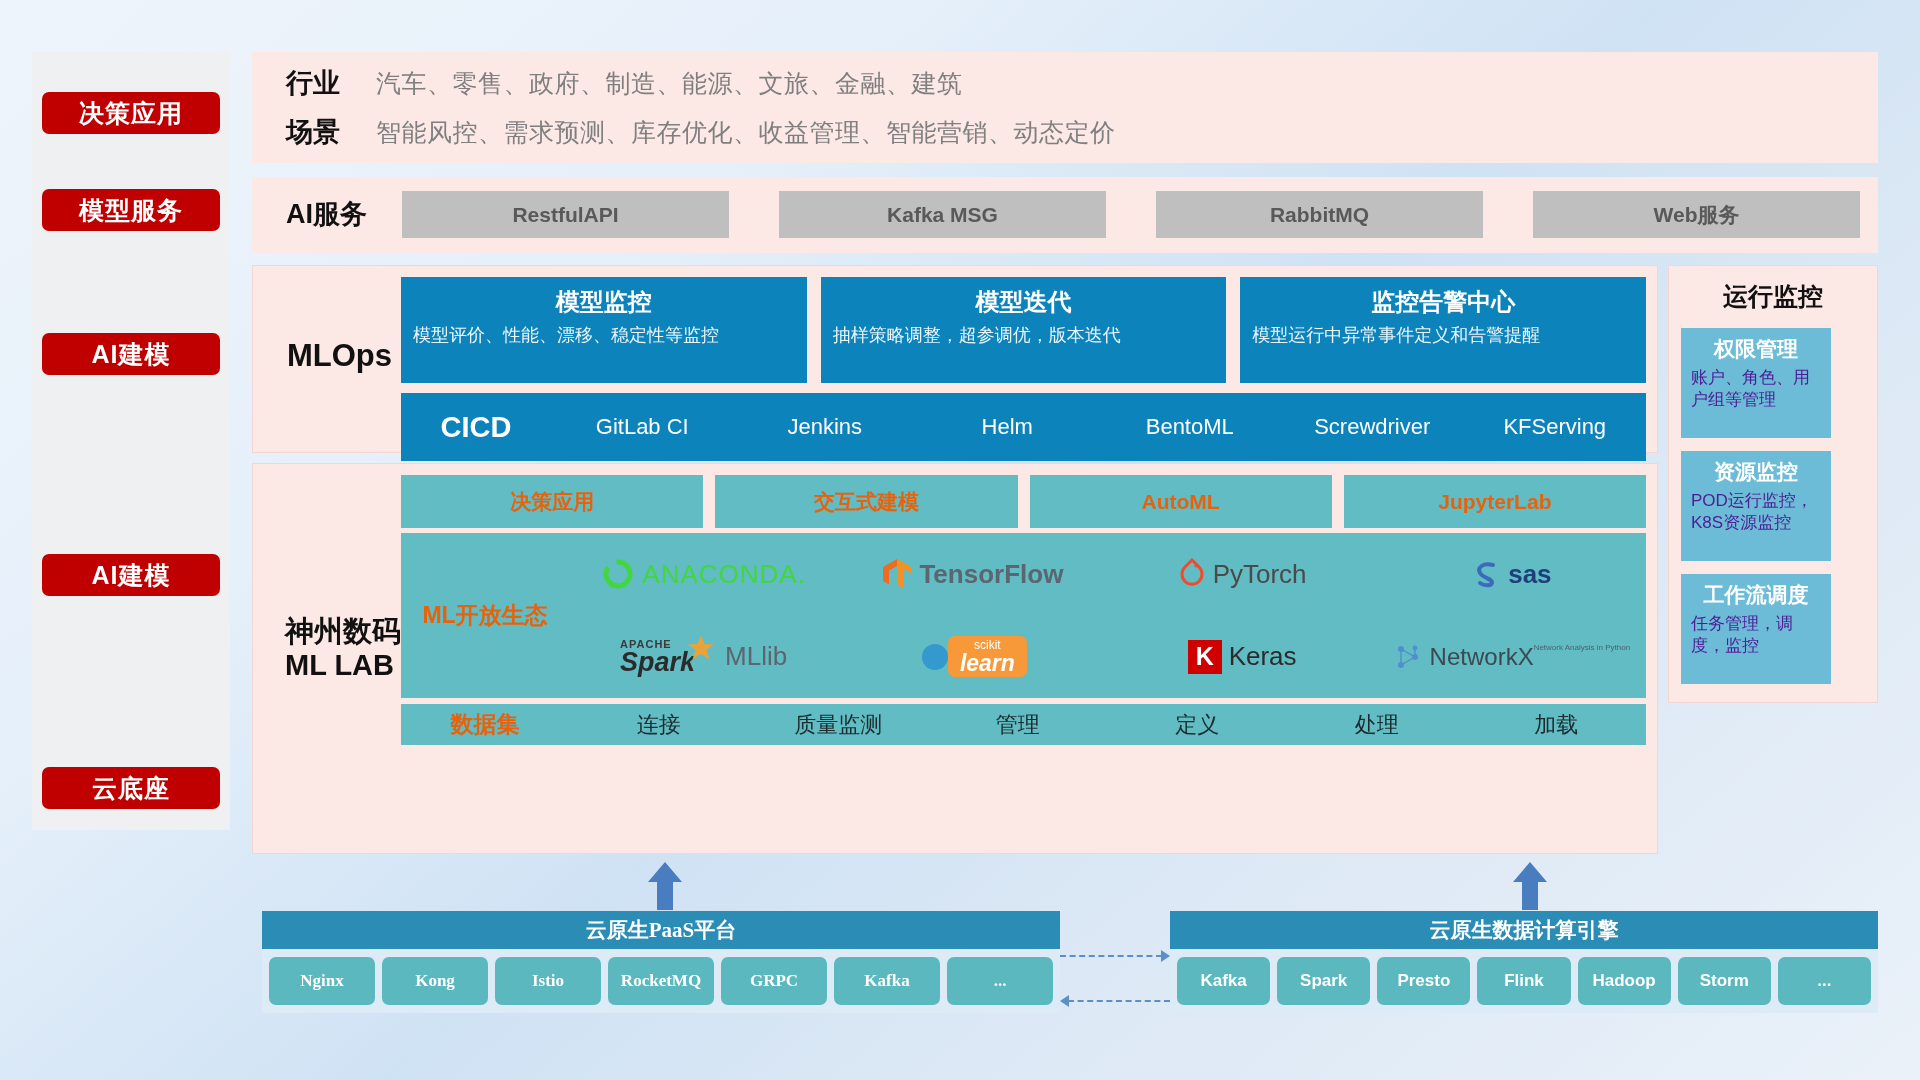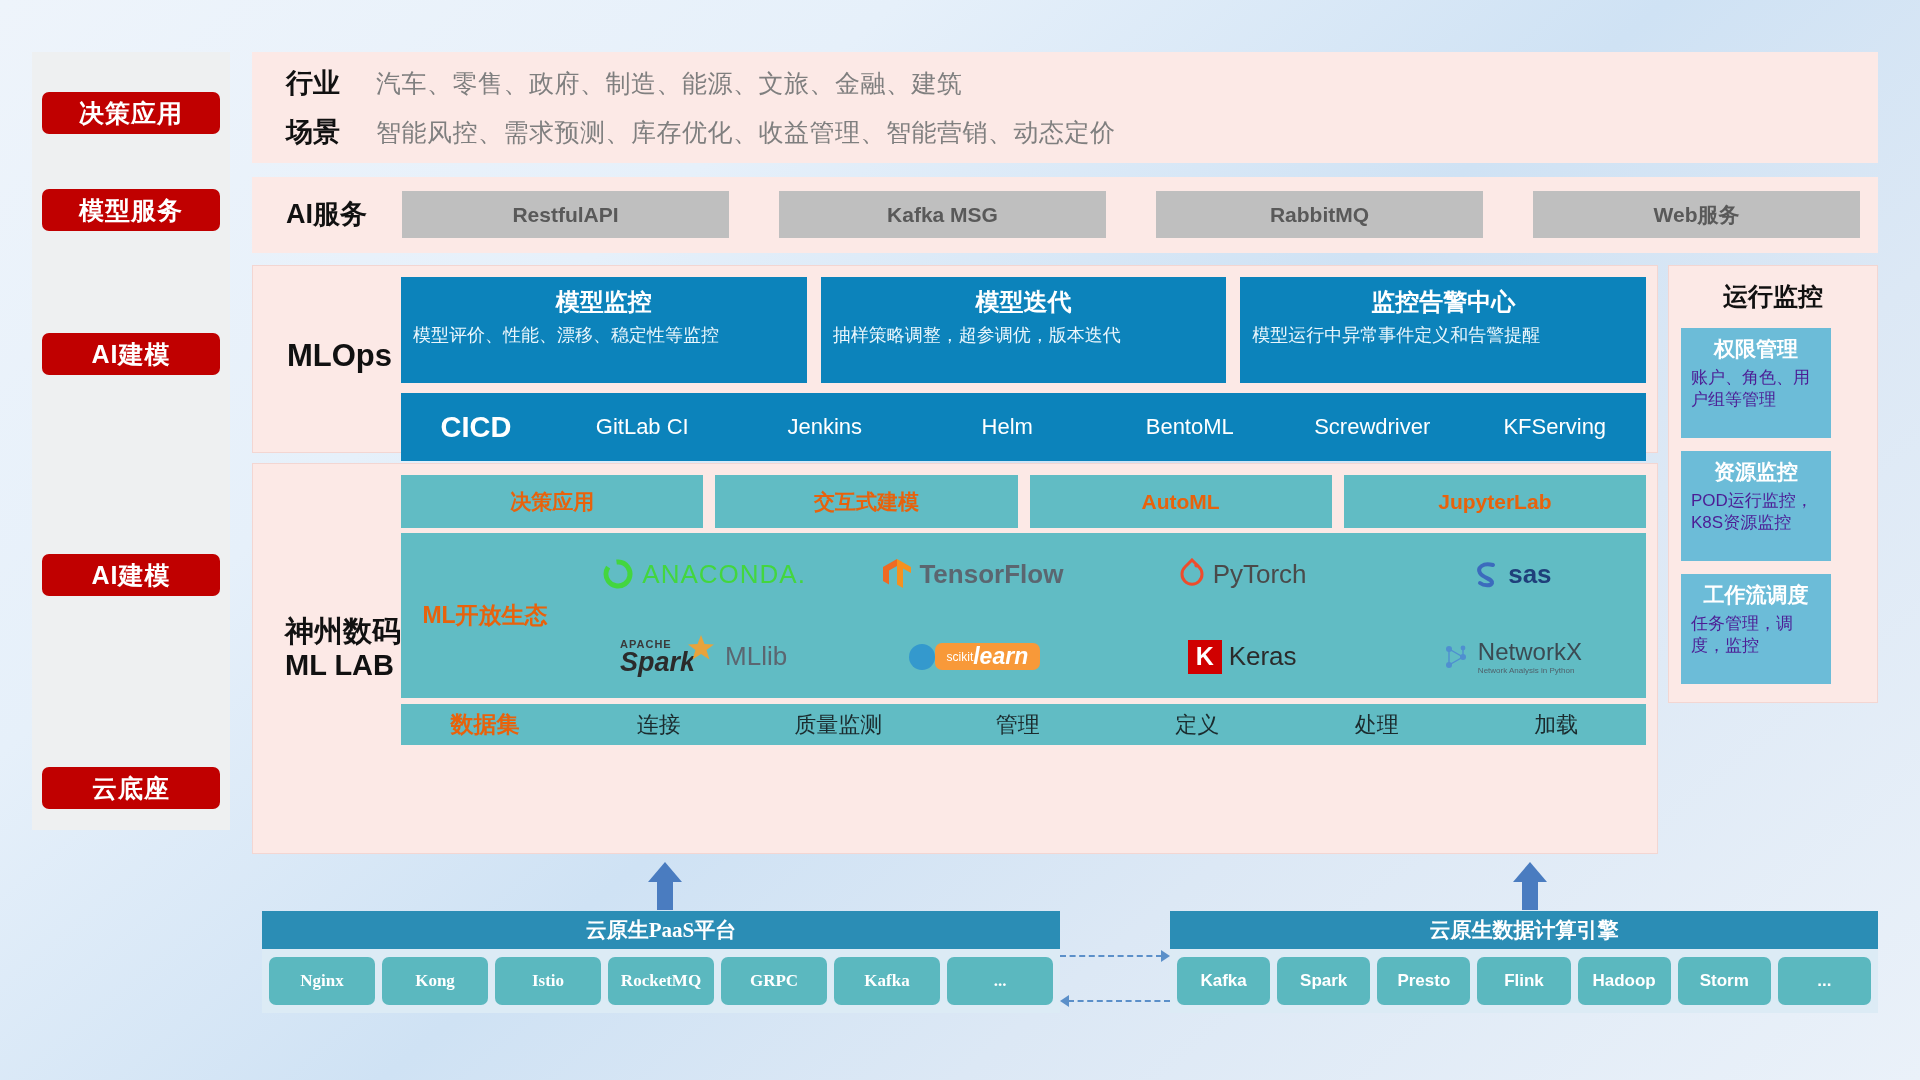--- a/index.html
+++ b/index.html
@@ -263,21 +263,21 @@
           <svg width="26" height="26" viewBox="0 0 26 26" style="margin:-18px 0 0 -14px;">
             <polygon points="13,0 16.5,9 26,9.5 18.5,15 21.5,24.5 13,19 4.5,24.5 7.5,15 0,9.5 9.5,9" fill="#e8a33d"></polygon>
           </svg>
           <span class="txt" style="color:#5b6670; margin-left:4px;">MLlib</span>
         </div>
 
         <div class="logo">
           <svg width="32" height="32" viewBox="0 0 32 32">
             <circle cx="16" cy="16" r="13" fill="#3499cd"></circle>
           </svg>
-          <div style="background:#f89939; border-radius:7px; padding:2px 12px; margin-left:-10px; display:flex; flex-direction:row; align-items:center;">
+          <div style="background:#f89939; border-radius:7px; padding:2px 12px; margin-left:-10px; display:flex; flex-direction:column; align-items:center;">
             <span style="font-size:12px; color:#fff;">scikit</span>
             <span style="font-size:23px; color:#fff; font-style:italic; font-weight:bold; line-height:1;">learn</span>
           </div>
         </div>
 
         <div class="logo">
           <div style="background:#d00000; width:34px; height:34px; display:flex; align-items:center; justify-content:center;">
             <span style="color:#fff; font-weight:bold; font-size:25px;">K</span>
           </div>
           <span class="txt" style="color:#2b2b2b;">Keras</span>
@@ -291,21 +291,21 @@
               <line x1="8" y1="7" x2="8" y2="23"></line>
                 <line x1="22" y1="6" x2="22" y2="15"></line>
             </g>
             <g fill="#4f8fd0">
               <circle cx="8" cy="7" r="3"></circle>
                 <circle cx="8" cy="23" r="3"></circle>
               <circle cx="22" cy="15" r="3"></circle>
                 <circle cx="22" cy="6" r="2.4"></circle>
             </g>
           </svg>
-          <div style="display:flex; flex-direction:column; align-items:flex-start;">
+          <div style="display:flex; flex-direction:row; align-items:flex-start;">
             <span style="font-size:24px; color:#3b4a52;">NetworkX</span>
             <span style="font-size:8px; color:#50616b;">Network Analysis in Python</span>
           </div>
         </div>
 
       </div>
     </div>
 
     <div class="dataset">
       <div class="d-ttl">数据集</div>

